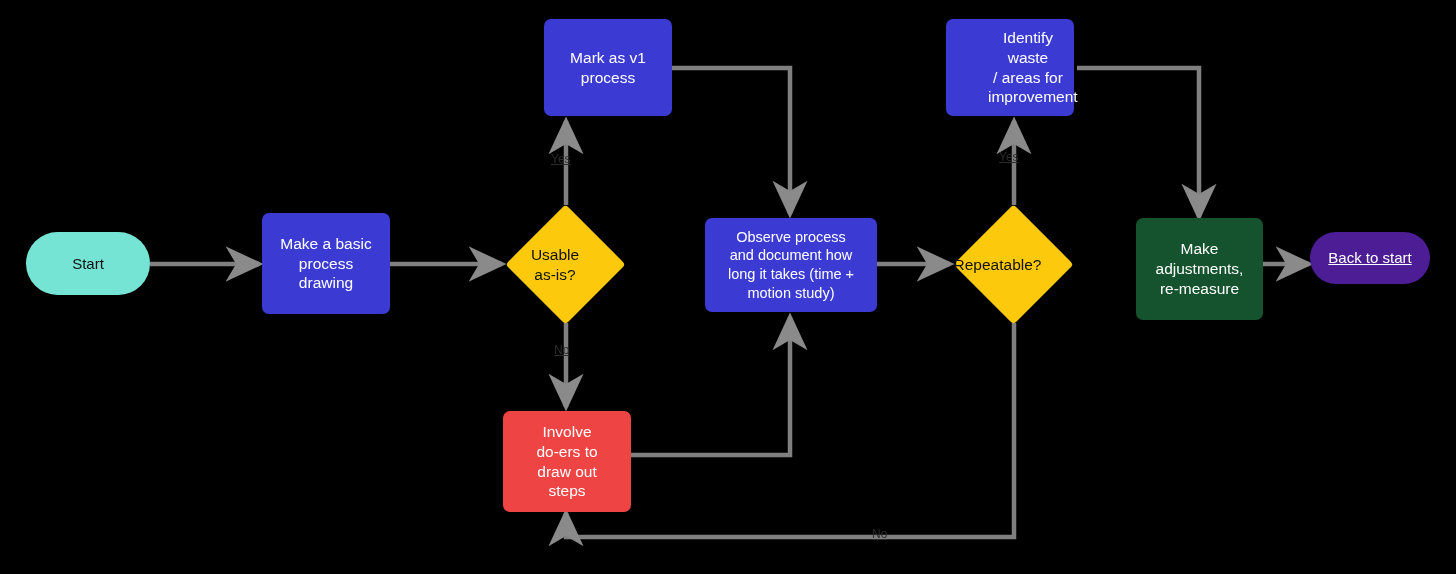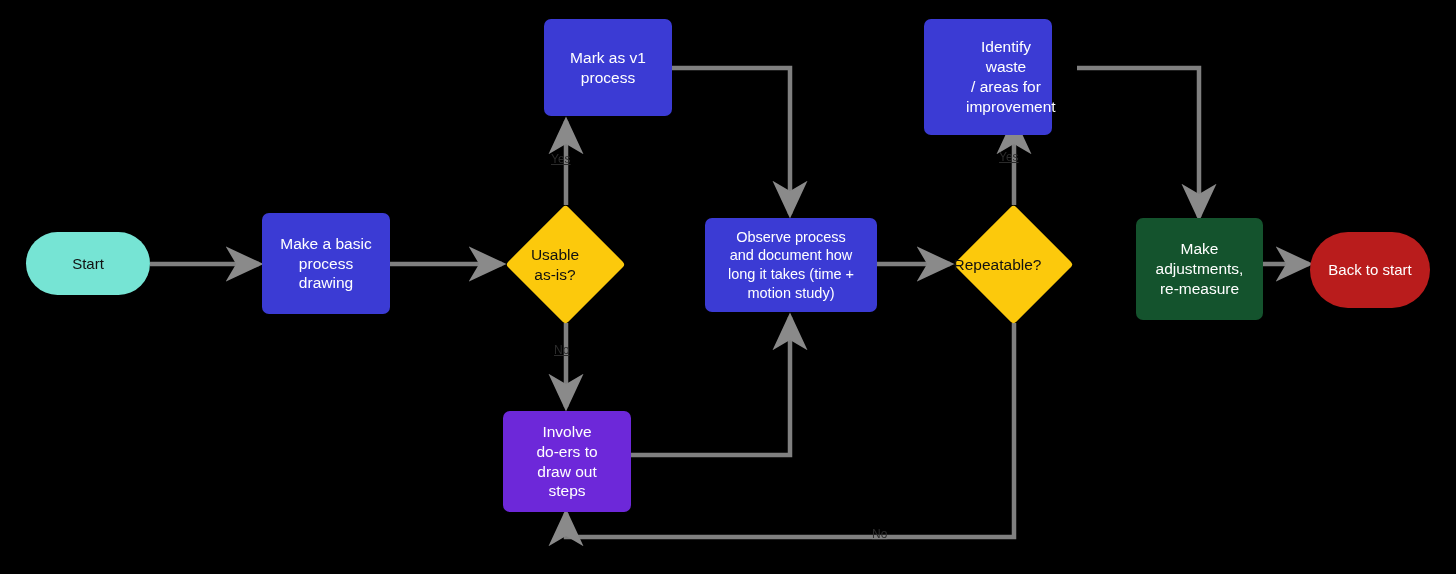--- a/index.html
+++ b/index.html
@@ -126,52 +126,52 @@
     <span class="diamond-bg"></span>
     <span class="label" style="width:128px; margin-left:-21px;">Usable
 as-is?</span>
   </div>
 
   <div class="node n-process" style="left:503px; top:19px; width:128px; height:97px; background:#3b3bd4;margin-left:41px;">
     <span class="label">Mark as v1
 process</span>
   </div>
 
-  <div class="node n-process" style="left:503px; top:411px; width:128px; height:101px; background:#6d28d9;">
+  <div class="node n-process" style="left:503px; top:411px; width:128px; height:101px; background:#ef4444;">
     <span class="label">Involve
 do-ers to
 draw out
 steps</span>
   </div>
 
   <div class="node n-decision" style="left:971px; top:222px; width:85px; height:85px;">
     <span class="diamond-bg"></span>
     <span class="label" style="width:150px; margin-left:-32px;">Repeatable?</span>
   </div>
 
   <div class="node n-process" style="left:705px; top:218px; width:172px; height:94px; background:#3b3bd4; font-size:14.5px;">
     <span class="label">Observe process
 and document how
 long it takes (time +
 motion study)</span>
   </div>
 
-  <div class="node n-process" style="left:924px; top:19px; width:128px; height:116px; background:#3b3bd4;padding-left:36px;">
+  <div class="node n-process" style="left:946px; top:19px; width:128px; height:97px; background:#3b3bd4;padding-left:36px;">
     <span class="label">Identify waste
 / areas for
 improvement</span>
   </div>
 
   <div class="node n-process" style="left:1136px; top:218px; width:127px; height:102px; background:#14532d;">
     <span class="label">Make
 adjustments,
 re-measure</span>
   </div>
 
-  <div class="node n-terminator" style="left:1310px; top:232px; width:120px; height:76px; background:#b91c1c; color:#ffffff;">
+  <div class="node n-terminator" style="left:1310px; top:232px; width:120px; height:52px; background:#4c1d95; color:#ffffff;text-decoration:underline;">
     <span class="label">Back to start</span>
   </div>
 
   <div class="edge-label" style="left:551px; top:152px;">Yes</div>
 
   <div class="edge-label" style="left:554px; top:343px;">No</div>
 
   <div class="edge-label" style="left:999px; top:150px;">Yes</div>
 
   <div class="edge-label" style="left:872px; top:527px;">No</div>

